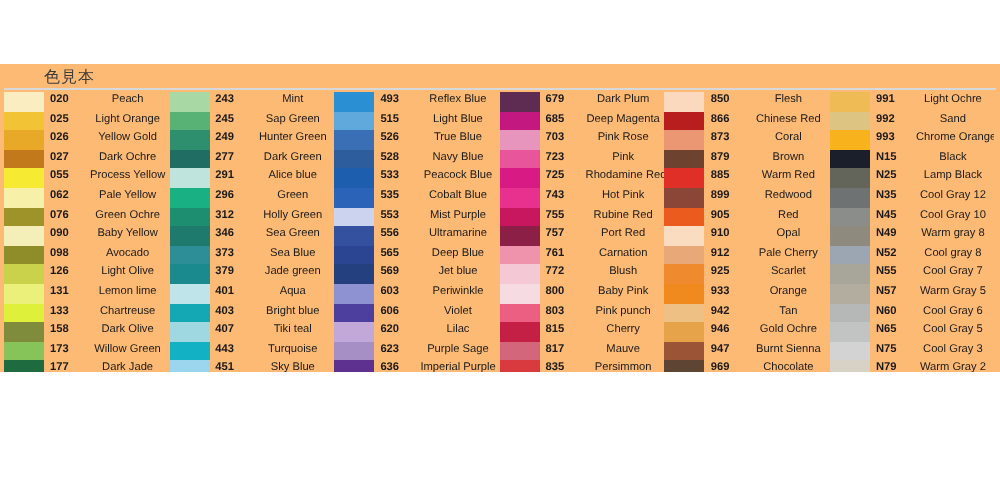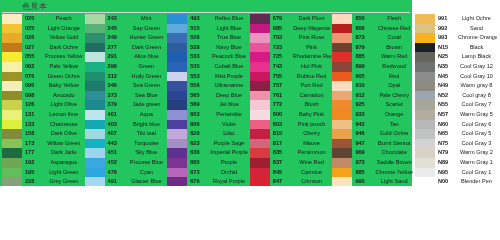--- a/index.html
+++ b/index.html
@@ -4,23 +4,24 @@
 <style>
   html,body{margin:0;padding:0;}
   body{
     width:500px;height:186px;
     background:#ffffff;
     font-family:"Liberation Sans", sans-serif;
     overflow:hidden;
   }
   #chart{
     position:relative;
-    width:412px;height:186px;
+    width:500px;height:186px;
     box-sizing:border-box;
-    background:#22c55e;
+    background:#fdba74;
+    margin-top:32px;
   }
   .title-bar{
     height:12px;
     padding-left:22px;
     display:flex;align-items:center;
     font-size:8px;
     color:#3b3b3b;
     letter-spacing:0.5px;
   }
   .rule{

